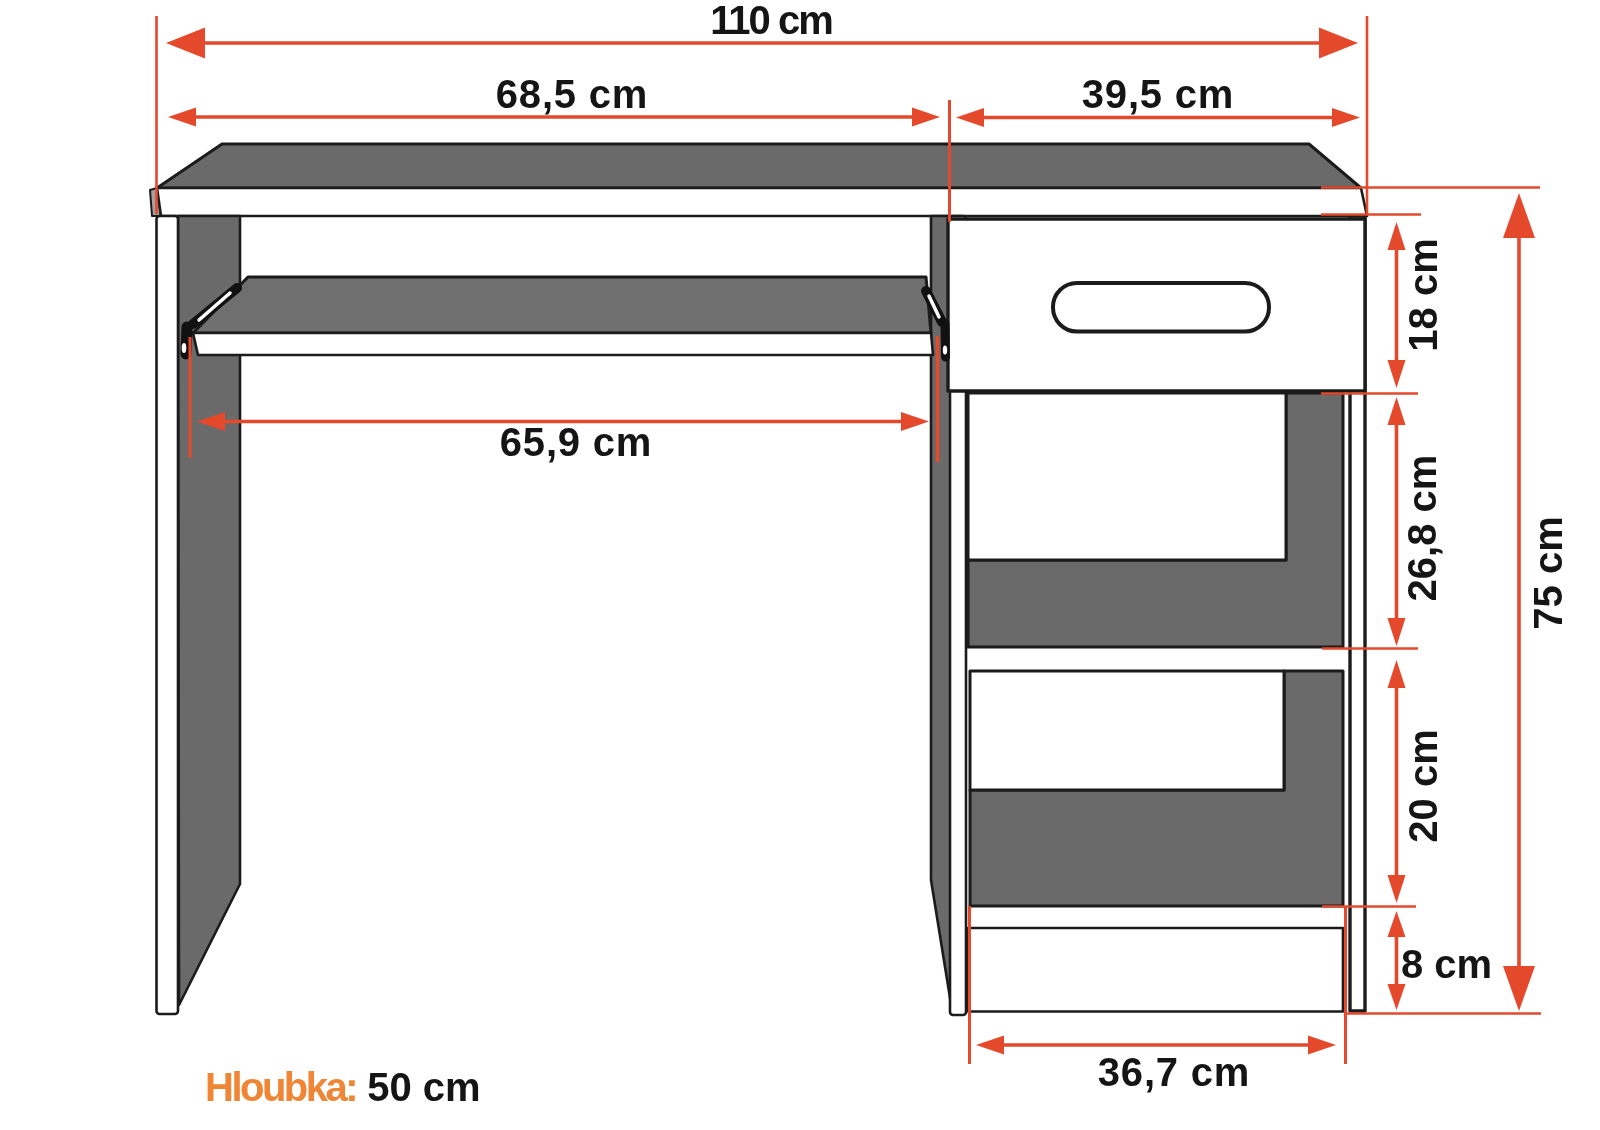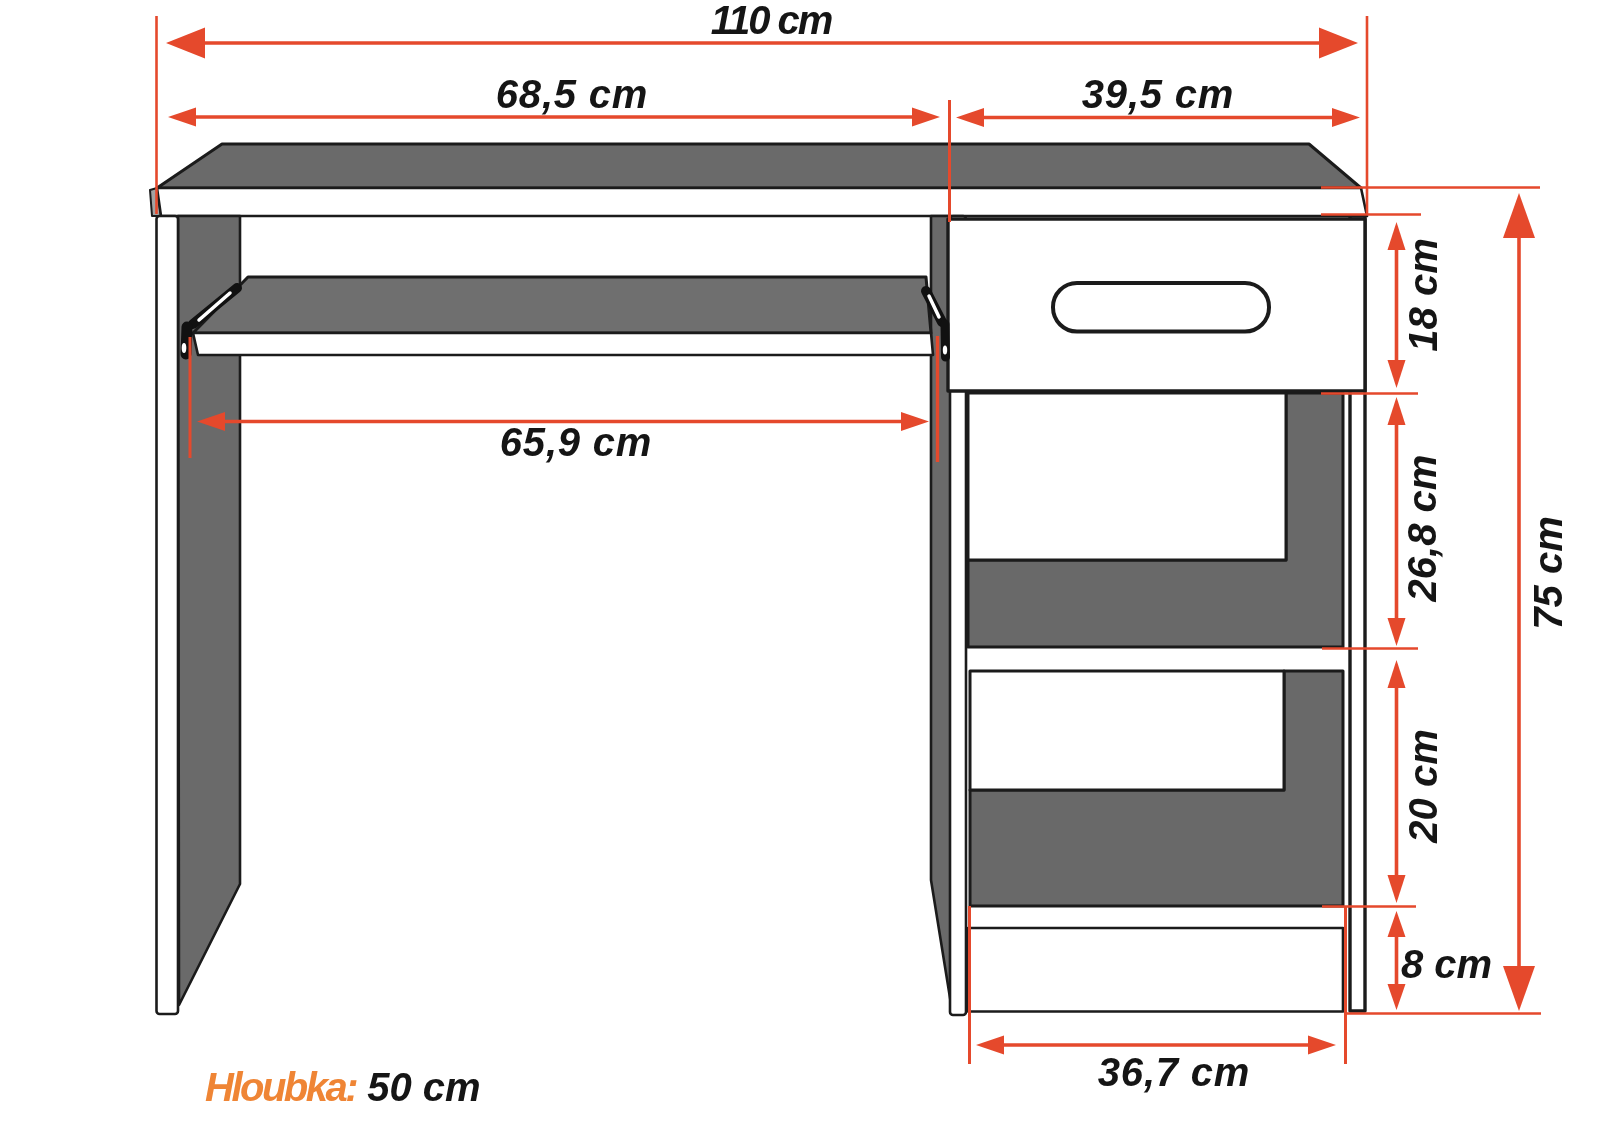--- a/index.html
+++ b/index.html
@@ -1,16 +1,16 @@
 <!DOCTYPE html>
 <html><head>
 <meta charset="utf-8">
 <style>
   html,body{margin:0;padding:0;background:#ffffff;}
-  #stage{position:relative;width:1600px;height:1130px;background:#ffffff;overflow:hidden;font-style:italic;}
+  #stage{position:relative;width:1600px;height:1130px;background:#ffffff;overflow:hidden;}
   svg{display:block;}
   text{font-family:"Liberation Sans", sans-serif;font-weight:700;fill:#151515;}
 </style>
 </head>
 <body>
 <div id="stage">
 <svg width="1600" height="1130" viewBox="0 0 1600 1130">
 
   <g stroke="#1b1b1b" stroke-width="3" stroke-linejoin="round" stroke-linecap="round">
 

